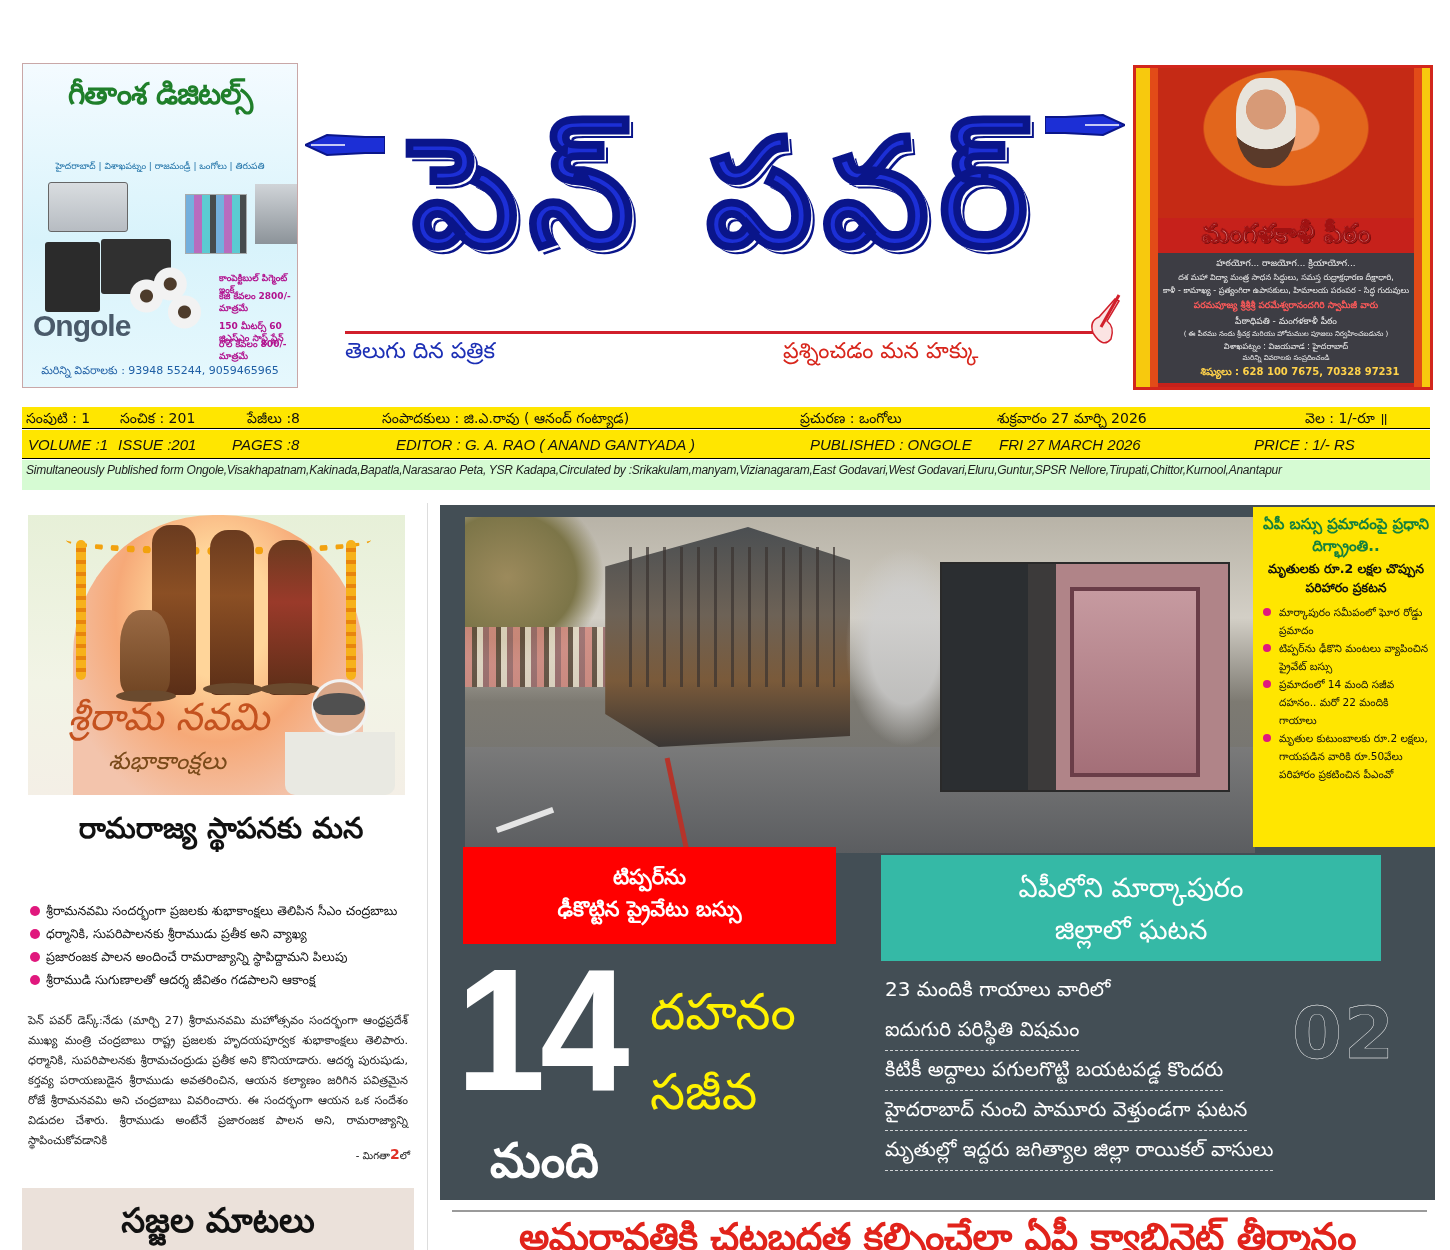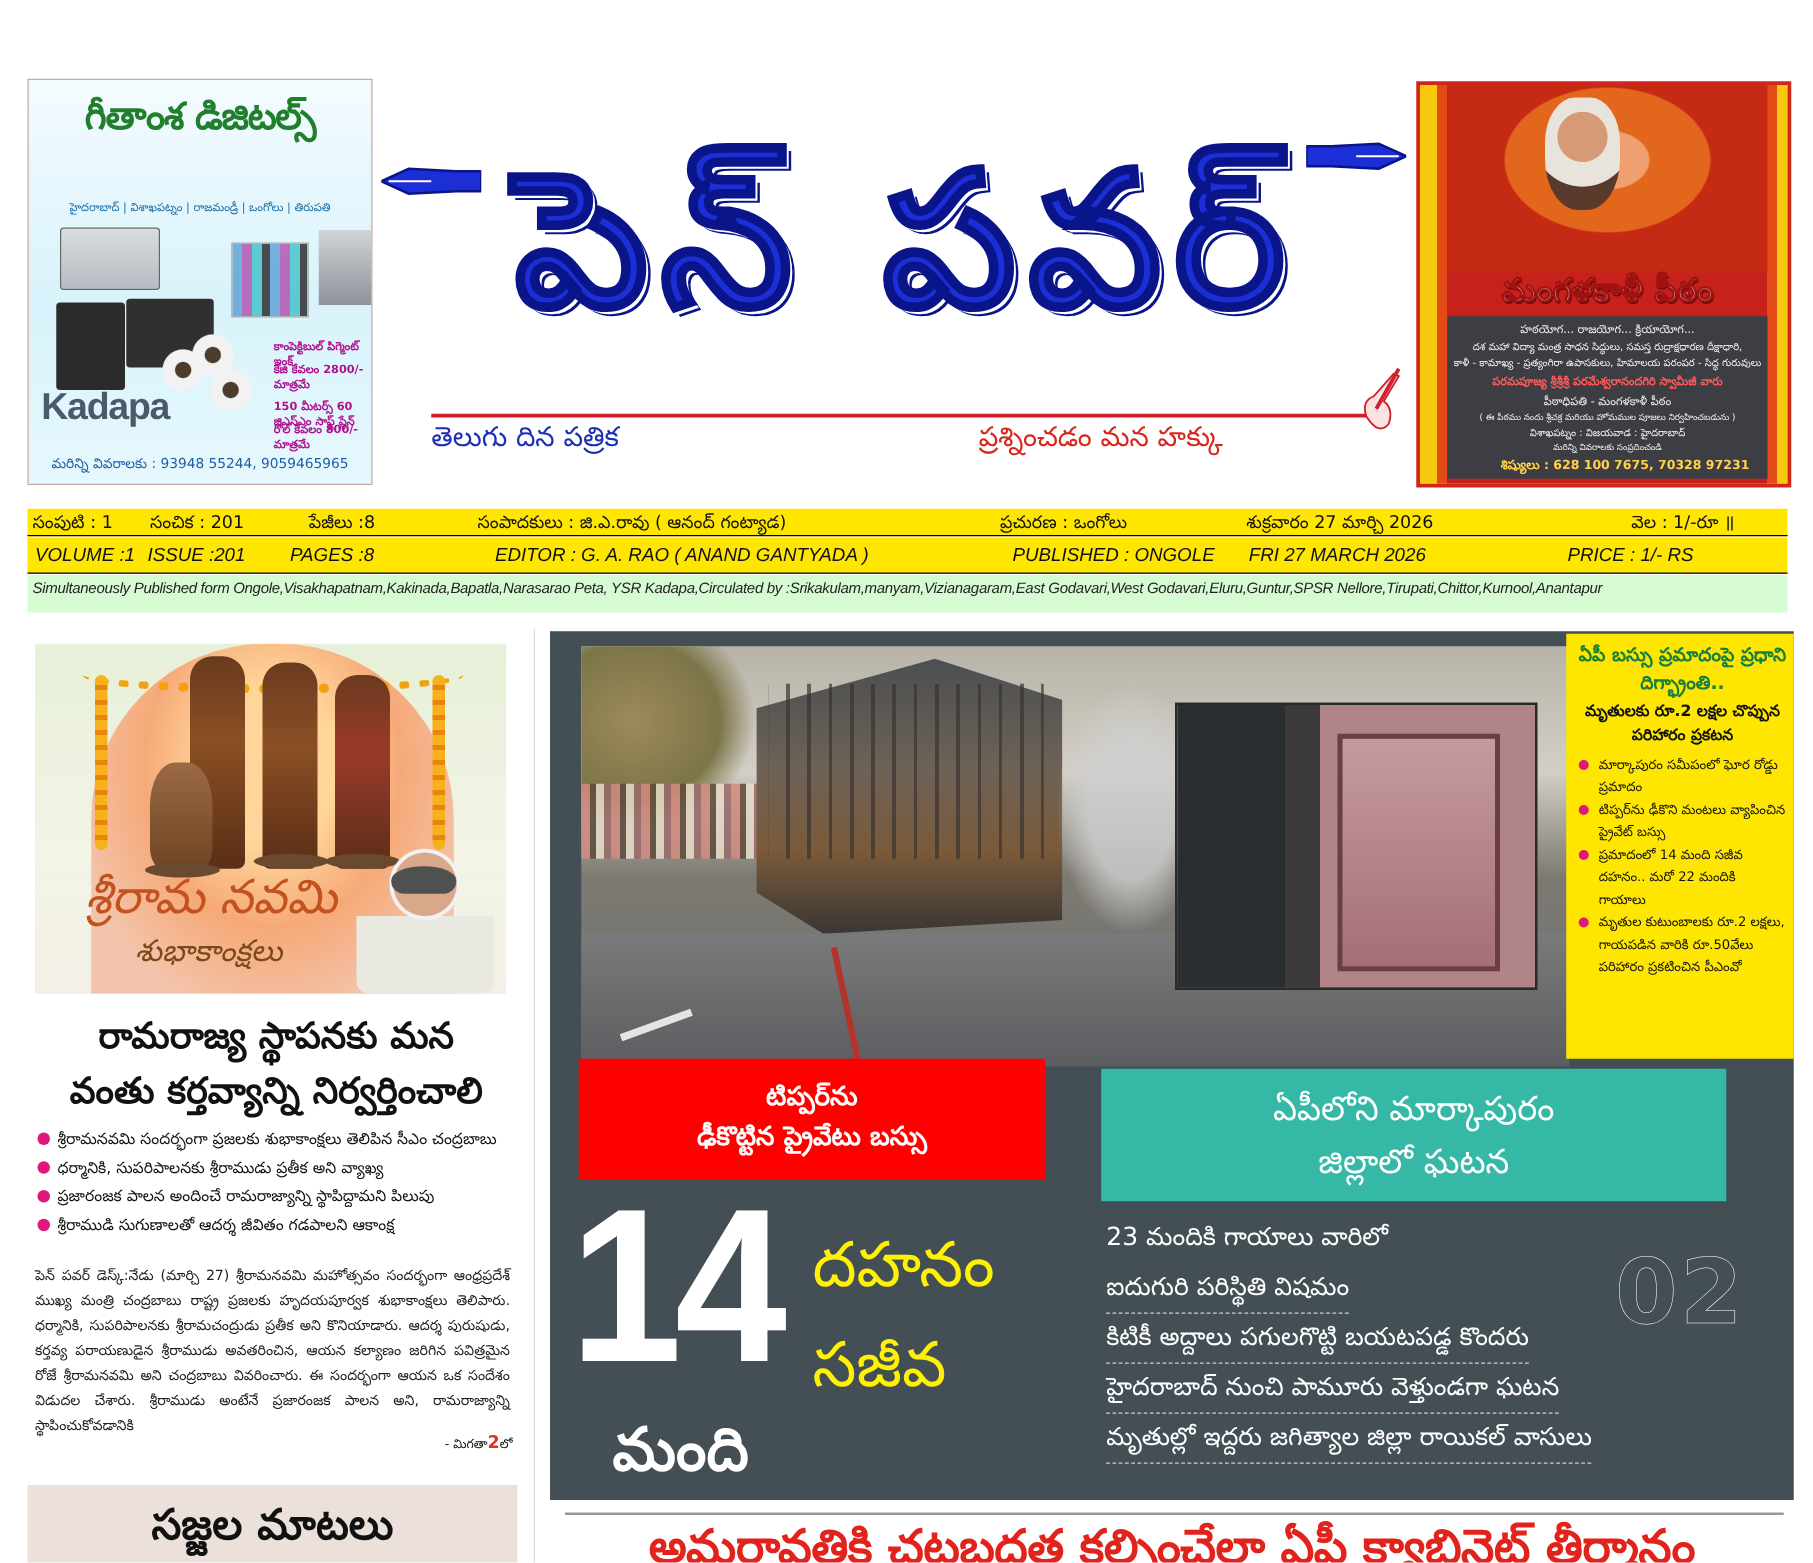--- a/index.html
+++ b/index.html
@@ -119,21 +119,21 @@
     <div class="printer1"></div>
     <div class="printer2"></div>
     <div class="printer3"></div>
     <div class="ink"></div>
     <div class="cmyk"></div>
     <div class="rolls"></div>
     <div class="offer" style="top:208px">కాంపెక్టిబుల్ పిగ్మెంట్ ఇంక్</div>
     <div class="offer" style="top:226px">కేజి కేవలం 2800/- మాత్రమే</div>
     <div class="offer" style="top:256px">150 మీటర్స్ 60 జిఎస్ఎం సాఫ్ట్ ప్లేన్</div>
     <div class="offer" style="top:274px">రోల్ కేవలం 800/- మాత్రమే</div>
-    <div class="print-logo">Kadapa</div>
+    <div class="print-logo">Ongole</div>
     <div class="phone">మరిన్ని వివరాలకు : 93948 55244, 9059465965</div>
   </div>
 
   <div class="logo">
     <svg class="nib left" viewBox="0 0 80 24">
         <path d="M0 12 L22 2 L60 4 L80 4 L80 20 L60 20 L22 22 Z" fill="#1c2fd6" stroke="#0a158a" stroke-width="2"></path>
         <line x1="6" y1="12" x2="40" y2="12" stroke="#fff" stroke-width="1.5"></line>
       </svg>
     <svg class="nib right" viewBox="0 0 80 24">
         <path d="M80 12 L58 2 L20 4 L0 4 L0 20 L20 20 L58 22 Z" fill="#1c2fd6" stroke="#0a158a" stroke-width="2"></path>
@@ -198,21 +198,20 @@
     <div class="base" style="left:175px;top:168px;width:60px"></div>
     <div class="base" style="left:232px;top:168px;width:60px"></div>
     <div class="t1">శ్రీరామ నవమి</div>
     <div class="t2">శుభాకాంక్షలు</div>
     <div class="cm"></div>
     <div class="cm-hair"></div>
   </div>
 
   <div class="lead-head">
     <div>రామరాజ్య స్థాపనకు మన</div>
-    <div>వంతు కర్తవ్యాన్ని నిర్వర్తించాలి</div>
   </div>
 
   <ul class="bullets">
     <li><span class="dot"></span><span>శ్రీరామనవమి సందర్భంగా ప్రజలకు శుభాకాంక్షలు తెలిపిన సీఎం చంద్రబాబు</span></li>
     <li><span class="dot"></span><span>ధర్మానికి, సుపరిపాలనకు శ్రీరాముడు ప్రతీక అని వ్యాఖ్య</span></li>
     <li><span class="dot"></span><span>ప్రజారంజక పాలన అందించే రామరాజ్యాన్ని స్థాపిద్దామని పిలుపు</span></li>
     <li><span class="dot"></span><span>శ్రీరాముడి సుగుణాలతో ఆదర్శ జీవితం గడపాలని ఆకాంక్ష</span></li>
   </ul>
 
   <div class="body-text">పెన్ పవర్ డెస్క్:నేడు (మార్చి 27) శ్రీరామనవమి మహోత్సవం సందర్భంగా ఆంధ్రప్రదేశ్ ముఖ్య మంత్రి చంద్రబాబు రాష్ట్ర ప్రజలకు హృదయపూర్వక శుభాకాంక్షలు తెలిపారు. ధర్మానికి, సుపరిపాలనకు శ్రీరామచంద్రుడు ప్రతీక అని కొనియాడారు. ఆదర్శ పురుషుడు, కర్తవ్య పరాయణుడైన శ్రీరాముడు అవతరించిన, ఆయన కల్యాణం జరిగిన పవిత్రమైన రోజే శ్రీరామనవమి అని చంద్రబాబు వివరించారు. ఈ సందర్భంగా ఆయన ఒక సందేశం విడుదల చేశారు. శ్రీరాముడు అంటేనే ప్రజారంజక పాలన అని, రామరాజ్యాన్ని స్థాపించుకోవడానికి</div>

